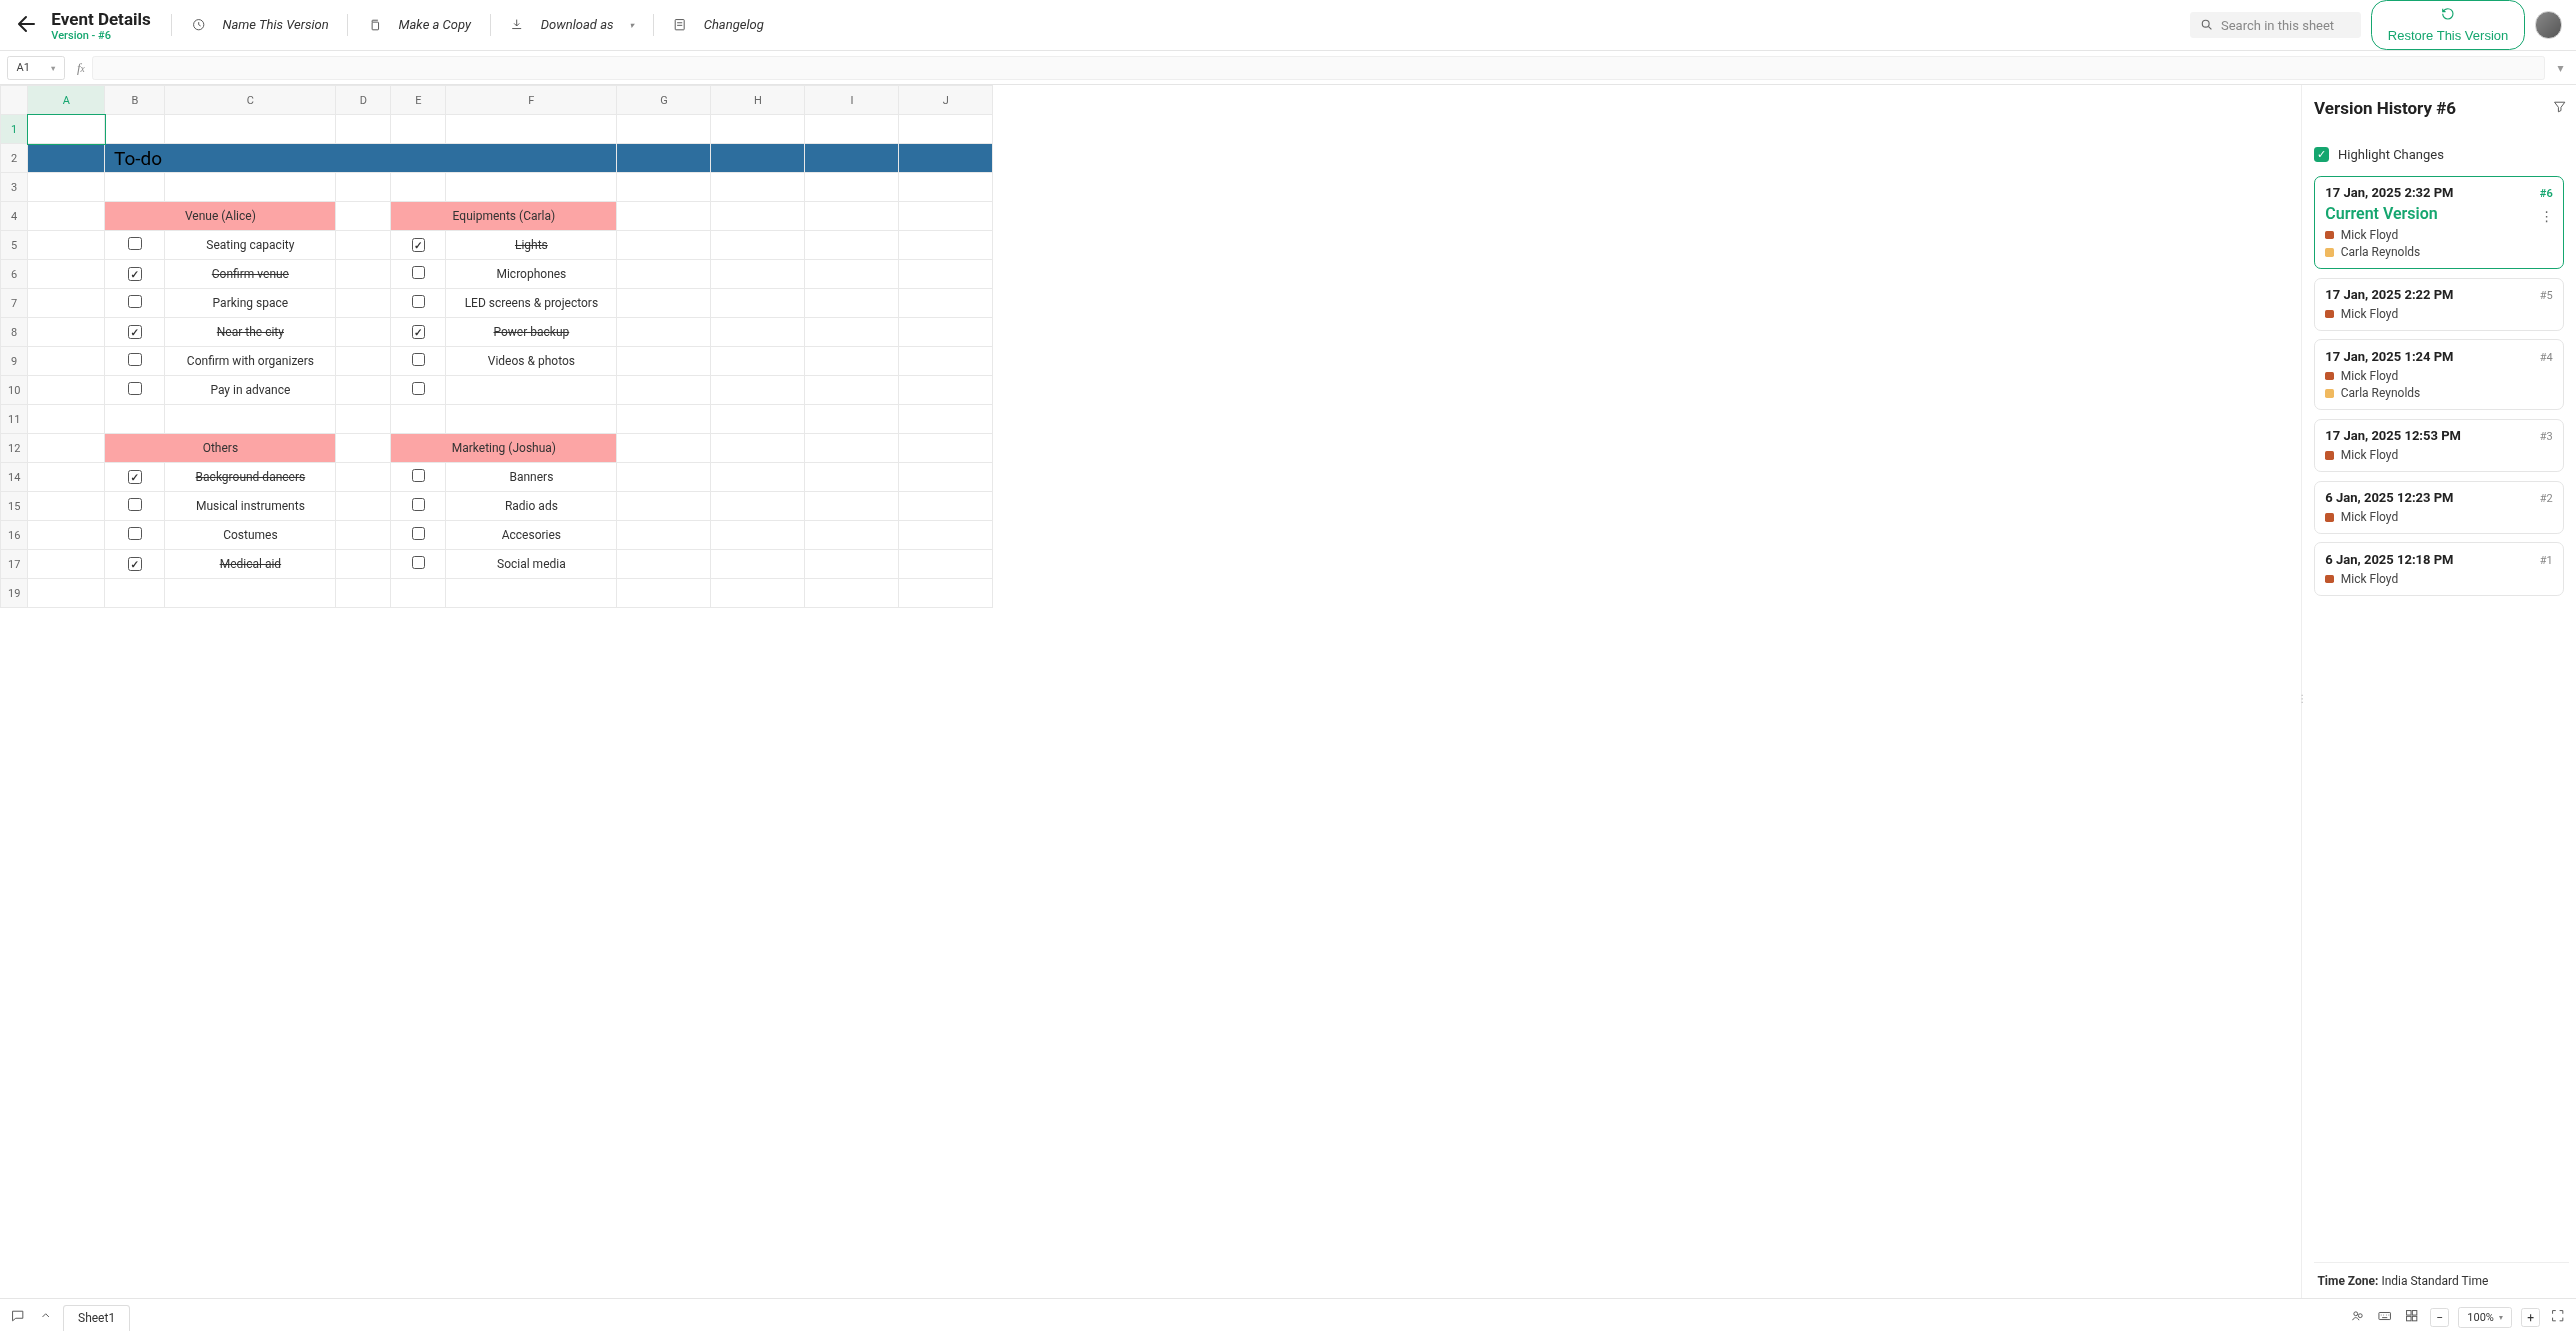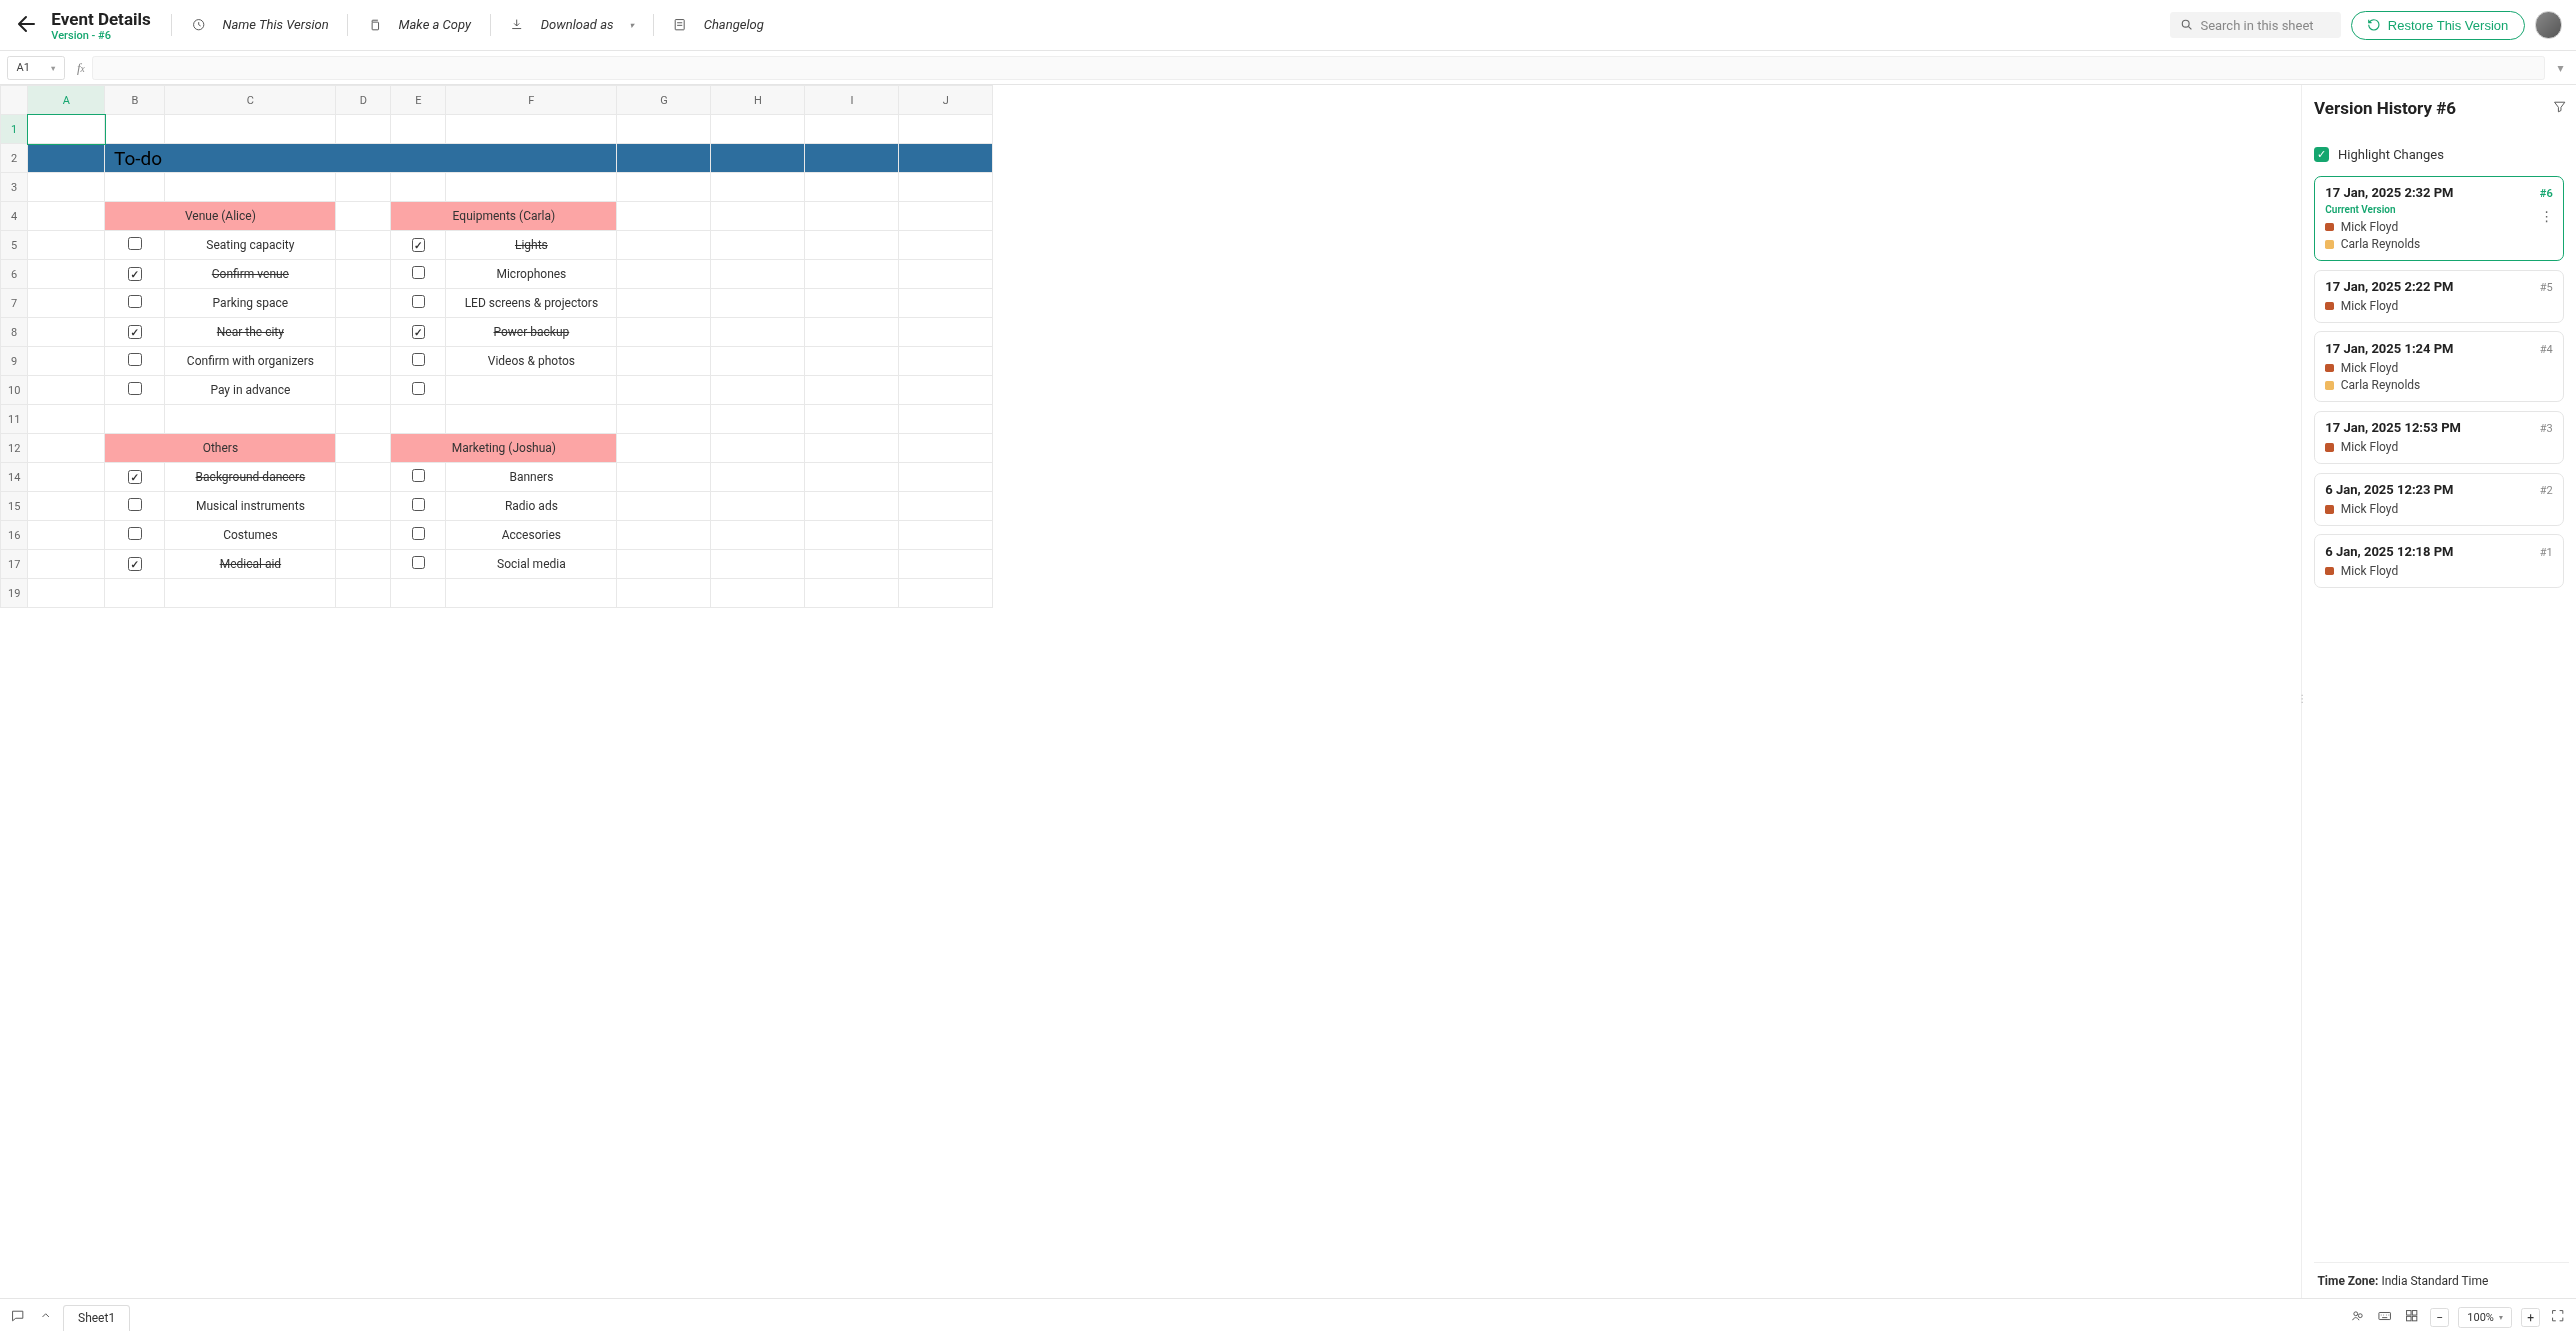--- a/index.html
+++ b/index.html
@@ -11,21 +11,21 @@
   .back-btn svg { width: 24px; height: 24px; }
   .title-block { display: flex; flex-direction: column; margin-right: 7px;}
   .title-main { font-size: 17px; font-weight: 700; color: #222; }
   .title-sub { font-size: 11px; color: #15a66f; font-weight: 500;}
   .tb-sep { width: 0.9px; height: 22px; background: #ddd; margin: 0 3.4px;}
   .tb-action { display: flex; align-items: center; gap: 16px; padding: 3.4px 5.1px; cursor: pointer; color: #333; font-size: 13px; font-style: italic;}
   .tb-action svg { width: 15.4px; height: 15.4px; stroke: #555; fill: none; stroke-width: 1.5;}
   .tb-spacer { flex: 1; }
   .search-box { display:flex; align-items:center; gap:6.9px; background: #f3f3f3; border-radius: 3.4px; padding: 5.1px 10.3px; width: 171px; color: #888; font-size:13px;}
   .search-box svg { width: 13.7px; height: 13.7px; stroke:#666; fill:none; stroke-width:2;}
-  .restore-btn { border: 1.3px solid #15a66f; color: #15a66f; background:#fff; border-radius: 15.4px; padding: 6px 15.4px; display: flex; align-items:center; gap:6.9px; font-size: 13px; font-weight:500; cursor:pointer;}
+  .restore-btn { border: 1.3px solid #15a66f; color: #15a66f; background:#fff; border-radius: 15.4px; padding: 6px 15.4px; display: flex; align-items:center; gap:6.9px; font-size: 13px; font-weight:500; cursor:pointer;flex-direction:column;}
   .restore-btn svg{width:13.7px;height:13.7px;stroke:#15a66f;fill:none;stroke-width:2;}
   .avatar { width: 27.4px; height: 27.4px; border-radius: 50%; background: linear-gradient(135deg,#888,#555); border:0.9px solid #ccc;}
 
   
   .formula-row { display: flex; align-items: center; padding: 5.1px 6.9px; border-bottom: 0.9px solid #e5e5e5; gap:6.9px; height: 34px;}
   .cell-ref { width: 58px; height: 24px; border: 0.9px solid #ddd; border-radius: 2.6px; display:flex; align-items:center; padding:0 8.6px; font-size:11px; color:#444; gap:5.1px; position:relative;}
   .cell-ref .chev{margin-left:auto; font-size:8.6px; color:#999;}
   .fx-label { font-style: italic; color:#888; font-family: "Times New Roman", serif; font-size:13px; margin-left:5.1px;}
   .formula-input { flex:1; height: 24px; border: 0.9px solid #eee; border-radius:2.6px; background:#fafafa;}
   .fx-expand { width:17px; color:#999; text-align:center;}
@@ -62,21 +62,21 @@
   .filter-ic svg{width:15.4px;height:15.4px;stroke:#555;fill:none;stroke-width:1.5;}
   .highlight-row{display:flex;align-items:center;gap:8.6px;margin-bottom:13.7px;font-size:13px;color:#333;}
   .hchk{width:15.4px;height:15.4px;border-radius:3.4px;background:#15a66f;display:flex;align-items:center;justify-content:center;color:#fff;font-size:11px;}
   
   .ver-list{flex:1;overflow:auto;display:flex;flex-direction:column;gap:8.6px;padding-right:5.1px;}
   .vcard{border:0.9px solid #e5e5e5;border-radius:6.9px;padding:8.6px 10.3px;background:#fff;position:relative;}
   .vcard.current{border:1.7px solid #15a66f;}
   .vcard-top{display:flex;justify-content:space-between;align-items:baseline;}
   .vdate{font-weight:700;font-size:13px;color:#222;}
   .vnum{font-size:11px;color:#888;} .vnum.cur{color:#15a66f;font-weight:600;}
-  .vcur-label{color:#15a66f;font-weight:600;font-size:10px;margin-top:3.4px;}
+  .vcur-label{color:#15a66f;font-weight:600;font-size:16px;margin-top:3.4px;}
   .vusers{margin-top:5.1px;display:flex;flex-direction:column;gap:3.4px;}
   .vuser{display:flex;align-items:center;gap:6.9px;font-size:12px;color:#444;}
   .usq{width:8.6px;height:8.6px;border-radius:1.7px;}
   .more-ic{position:absolute;right:8.6px;top:31px;color:#666;font-size:13.7px;letter-spacing:0.9px;}
   
   .timezone{padding:10.3px 3.4px;font-size:12px;color:#333;border-top:0.9px solid #eee;}
   .timezone b{font-weight:700;}
   .side-drag{position:absolute;left:-5.1px;top:50%;color:#bbb;font-size:10.3px;}
 
   

